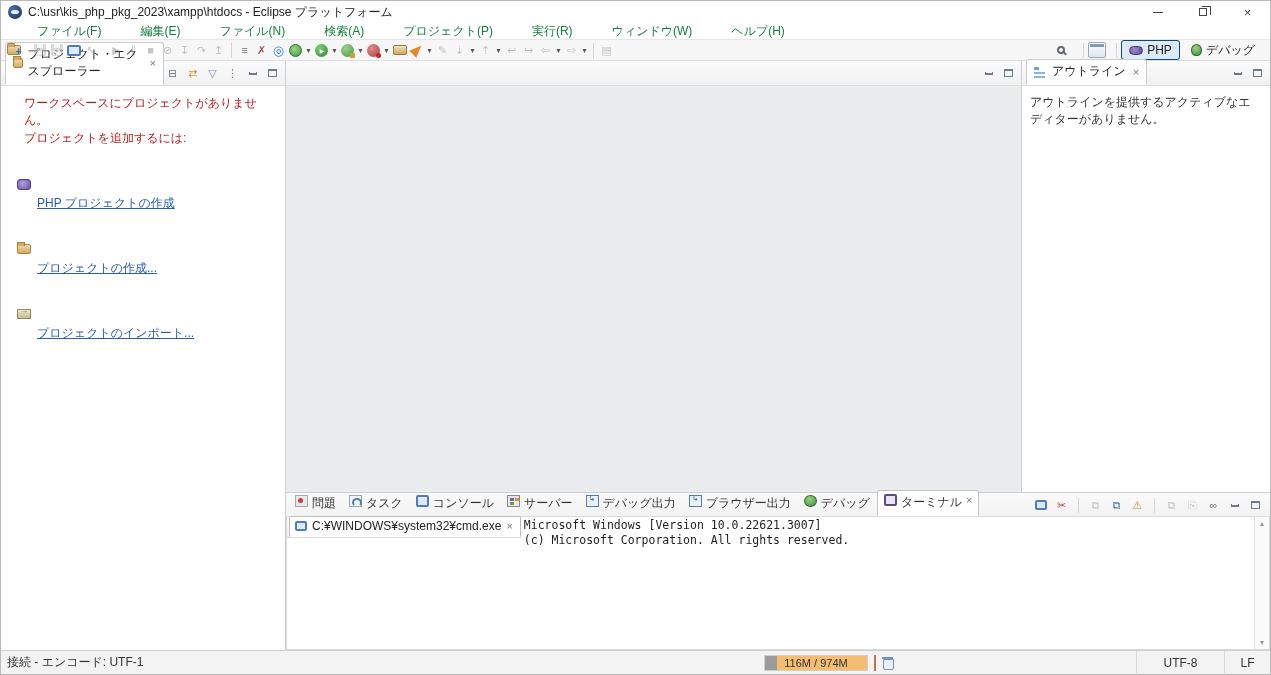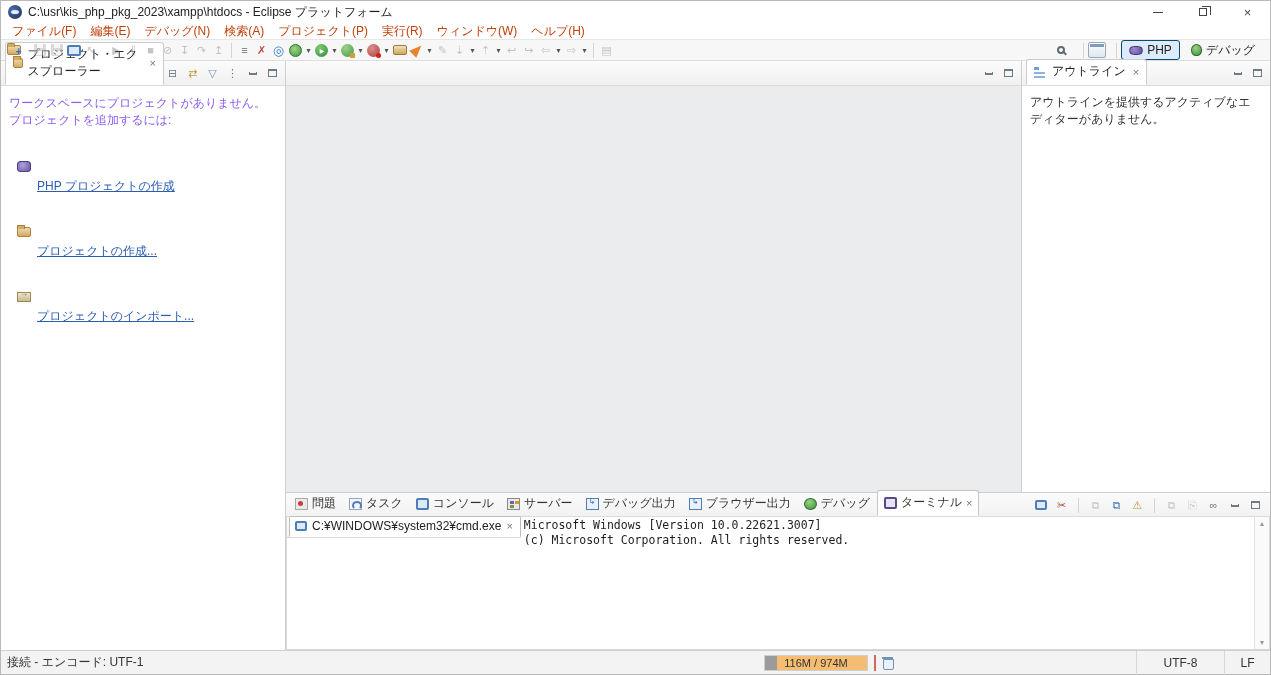--- a/index.html
+++ b/index.html
@@ -14,21 +14,21 @@
   .titlebar .title { font-size:12px; color:#222; }
   .winctl { margin-left:auto; display:flex; height:22px; }
   .winbtn { width:45px; height:22px; display:flex; align-items:center; justify-content:center; color:#444; }
   .ic-min { width:10px; height:1px; background:#444; display:inline-block; }
   .ic-restore { width:8px; height:8px; border:1px solid #444; position:relative; display:inline-block; background:#fff; }
   .ic-restore::before { content:""; position:absolute; left:2px; top:-3px; width:8px; height:8px; border:1px solid #444; border-left:none; border-bottom:none; }
   .ic-close { font-size:13px; line-height:1; color:#444; }
 
   
   .menubar { height:16px; display:flex; align-items:center; background:#fff; padding-left:4px; flex:0 0 auto; }
-  .menuitem { padding:1px 7px; color:#c2410c; cursor:default; }
+  .menuitem { padding:1px 7px; color:#15803d; cursor:default;margin-left:25px; }
 
   
   .toolbar { height:22px; background:#f7f7f7; border-top:1px solid #e6e6e6; border-bottom:1px solid #dedede; display:flex; align-items:center; padding:0 4px; flex:0 0 auto; }
   .tbsep { width:1px; height:15px; background:#d4d4d4; margin:0 4px; }
   .ic { display:inline-flex; align-items:center; justify-content:center; width:17px; height:18px; font-size:11px; color:#6a6a6a; position:relative; }
   .dd { width:9px; height:18px; display:inline-flex; align-items:center; justify-content:center; }
   .dd::before { content:"▾"; font-size:8px; color:#555; }
   .dis { opacity:.38; filter:grayscale(100%); }
   .shape-folder { width:14px; height:10px; background:linear-gradient(#efd9ae,#d7a960); border:1px solid #a98342; border-radius:2px; position:relative; }
   .shape-folder::before { content:""; position:absolute; left:-1px; top:-3px; width:6px; height:3px; background:#d7a960; border:1px solid #a98342; border-bottom:none; border-radius:2px 2px 0 0; }
@@ -71,42 +71,42 @@
 
   .phead { height:25px; background:linear-gradient(#fbfbfb,#f1f1f1); border-bottom:1px solid #dcdcdc; display:flex; align-items:flex-end; flex:0 0 auto; }
   .vtab { display:flex; align-items:center; gap:5px; background:#fff; border:1px solid #ccc; border-bottom:1px solid #fff; border-radius:3px 3px 0 0; padding:3px 7px 4px 7px; margin-left:4px; color:#222; }
   .vtab .x { font-size:11px; color:#777; margin-left:2px; }
   .phead-tools { margin-left:auto; display:flex; align-items:center; gap:3px; padding:0 4px 4px 0; }
   .phtool { width:17px; height:16px; display:inline-flex; align-items:center; justify-content:center; color:#6d7a88; font-size:11px; }
   .mmbar { width:8px; height:3px; border-bottom:2px solid #6d7a88; border-left:1px solid #6d7a88; border-right:1px solid #6d7a88; }
   .mmbox { width:9px; height:8px; border:1px solid #6d7a88; border-top:2px solid #6d7a88; }
 
   .explorer-body { padding:9px 8px; flex:1; overflow:hidden; }
-  .explorer-msg { color:#8b5cf6; line-height:1.45; }
+  .explorer-msg { color:#b91c1c; line-height:1.45;margin-left:15px; }
   .linkrow { display:flex; align-items:center; gap:6px; margin:9px 0 0 8px; }
   .linkrow a { color:#2b5db3; text-decoration:underline; cursor:pointer;margin-top:39px; }
   .li-php { width:14px; height:11px; border-radius:3px; background:radial-gradient(circle at 40% 35%, #b0a0dd, #6a55a8); border:1px solid #4d3d85; }
   .li-folder { width:14px; height:10px; background:linear-gradient(#efd9ae,#d7a960); border:1px solid #a98342; border-radius:2px; position:relative; }
   .li-folder::before { content:""; position:absolute; left:-1px; top:-3px; width:6px; height:3px; background:#d7a960; border:1px solid #a98342; border-bottom:none; }
   .li-import { width:14px; height:10px; background:linear-gradient(#efe6cf,#cbb98a); border:1px solid #9a8a5a; position:relative; }
   .li-import::after { content:"→"; position:absolute; left:2px; top:-4px; font-size:8px; color:#44662a; font-weight:bold; }
 
   .editor-body { flex:1; background:#eaecee; }
   .outline-body { padding:8px; color:#333; }
 
   .ol-icon { width:13px; height:12px; position:relative; background:#fff; }
   .ol-icon::before { content:""; position:absolute; left:0; top:1px; width:5px; height:3px; background:#6f9fd8; }
   .ol-icon::after { content:""; position:absolute; left:0; top:6px; width:11px; height:2px; background:#8fb3dd; box-shadow:0 4px 0 #8fb3dd; }
   .pe-icon { width:14px; height:10px; background:linear-gradient(#efd9ae,#d7a960); border:1px solid #a98342; border-radius:2px; position:relative; }
   .pe-icon::before { content:""; position:absolute; left:-1px; top:-3px; width:6px; height:3px; background:#d7a960; border:1px solid #a98342; border-bottom:none; }
 
   
   .bottom { height:158px; background:#fff; border-top:1px solid #cfcfcf; display:flex; flex-direction:column; flex:0 0 auto; }
   .btabs { height:24px; background:linear-gradient(#fbfbfb,#f2f2f2); border-bottom:1px solid #dcdcdc; display:flex; align-items:flex-end; padding-left:2px; flex:0 0 auto; }
-  .btab { display:flex; align-items:center; gap:4px; padding:3px 6px 4px 6px; color:#333; margin-left:1px; }
+  .btab { display:flex; align-items:flex-start; gap:4px; padding:3px 6px 4px 6px; color:#333; margin-left:1px; }
   .btab.active { background:#fff; border:1px solid #c5c5c5; border-bottom:1px solid #fff; border-radius:3px 3px 0 0; }
   .btab .x { font-size:11px; color:#777; }
   .bt-ic { width:13px; height:12px; display:inline-block; position:relative; }
   .bt-problems { background:#e9e9e9; border:1px solid #a9a9a9; }
   .bt-problems::after { content:""; position:absolute; left:2px; top:2px; width:5px; height:5px; border-radius:50%; background:#cc3b3b; }
   .bt-tasks { background:#f3f6fa; border:1px solid #97a6bb; }
   .bt-tasks::after { content:""; position:absolute; left:2px; top:2px; width:6px; height:5px; border:2px solid #4f7db8; border-radius:50%; border-bottom-color:transparent; }
   .bt-console { background:#ddeafa; border:2px solid #4f7db8; border-radius:2px; }
   .bt-servers { background:#e8e8e8; border:1px solid #8a8a8a; }
   .bt-servers::after { content:""; position:absolute; left:2px; top:2px; width:4px; height:3px; background:#7a5fae; box-shadow:5px 0 0 #c9a22f, 0 4px 0 #6a9e4f; }
@@ -160,21 +160,21 @@
         </span>
       <span class="winbtn">
           <span class="ic-close">×</span>
         </span>
     </div>
   </div>
 
   <div class="menubar">
     <span class="menuitem">ファイル(F)</span>
     <span class="menuitem">編集(E)</span>
-    <span class="menuitem">デバッグ(N)</span>
+    <span class="menuitem">ファイル(N)</span>
     <span class="menuitem">検索(A)</span>
     <span class="menuitem">プロジェクト(P)</span>
     <span class="menuitem">実行(R)</span>
     <span class="menuitem">ウィンドウ(W)</span>
     <span class="menuitem">ヘルプ(H)</span>
   </div>
 
   <div class="toolbar">
     <span class="ic">
         <span class="shape-folder shape-plus"></span>

